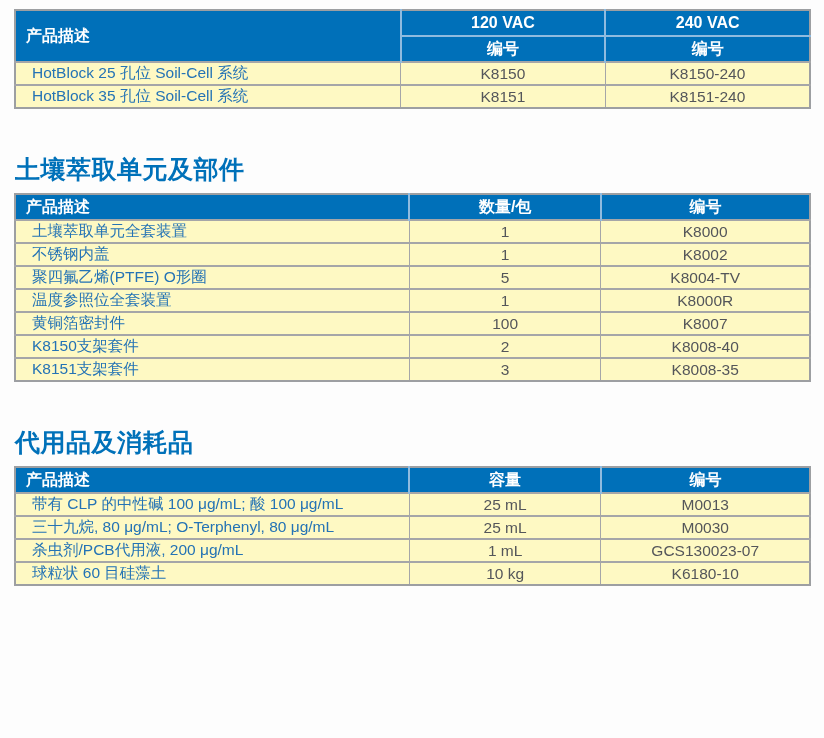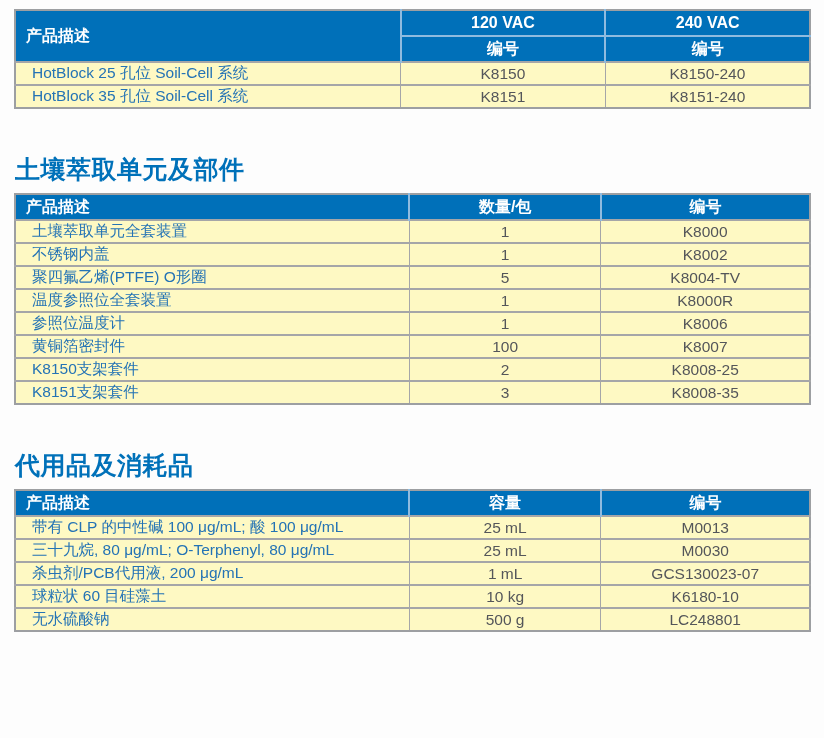--- a/index.html
+++ b/index.html
@@ -125,33 +125,28 @@
         <td class="desc">聚四氟乙烯(PTFE) O形圈</td>
         <td>5</td>
         <td>K8004-TV</td>
       </tr>
       <tr>
         <td class="desc">温度参照位全套装置</td>
         <td>1</td>
         <td>K8000R</td>
       </tr>
       <tr>
-        <td class="desc">参照位温度计</td>
-        <td>1</td>
-        <td>K8006</td>
-      </tr>
-      <tr>
         <td class="desc">黄铜箔密封件</td>
         <td>100</td>
         <td>K8007</td>
       </tr>
       <tr>
         <td class="desc">K8150支架套件</td>
         <td>2</td>
-        <td>K8008-25</td>
+        <td>K8008-40</td>
       </tr>
       <tr>
         <td class="desc">K8151支架套件</td>
         <td>3</td>
         <td>K8008-35</td>
       </tr>
     </tbody>
   </table>
 
   <h2 class="heading">代用品及消耗品</h2>
@@ -183,21 +178,16 @@
       <tr>
         <td class="desc">杀虫剂/PCB代用液, 200 μg/mL</td>
         <td>1 mL</td>
         <td>GCS130023-07</td>
       </tr>
       <tr>
         <td class="desc">球粒状 60 目硅藻土</td>
         <td>10 kg</td>
         <td>K6180-10</td>
       </tr>
-      <tr>
-        <td class="desc">无水硫酸钠</td>
-        <td>500 g</td>
-        <td>LC248801</td>
-      </tr>
     </tbody>
   </table>
 
 </div>
 
 </body></html>

